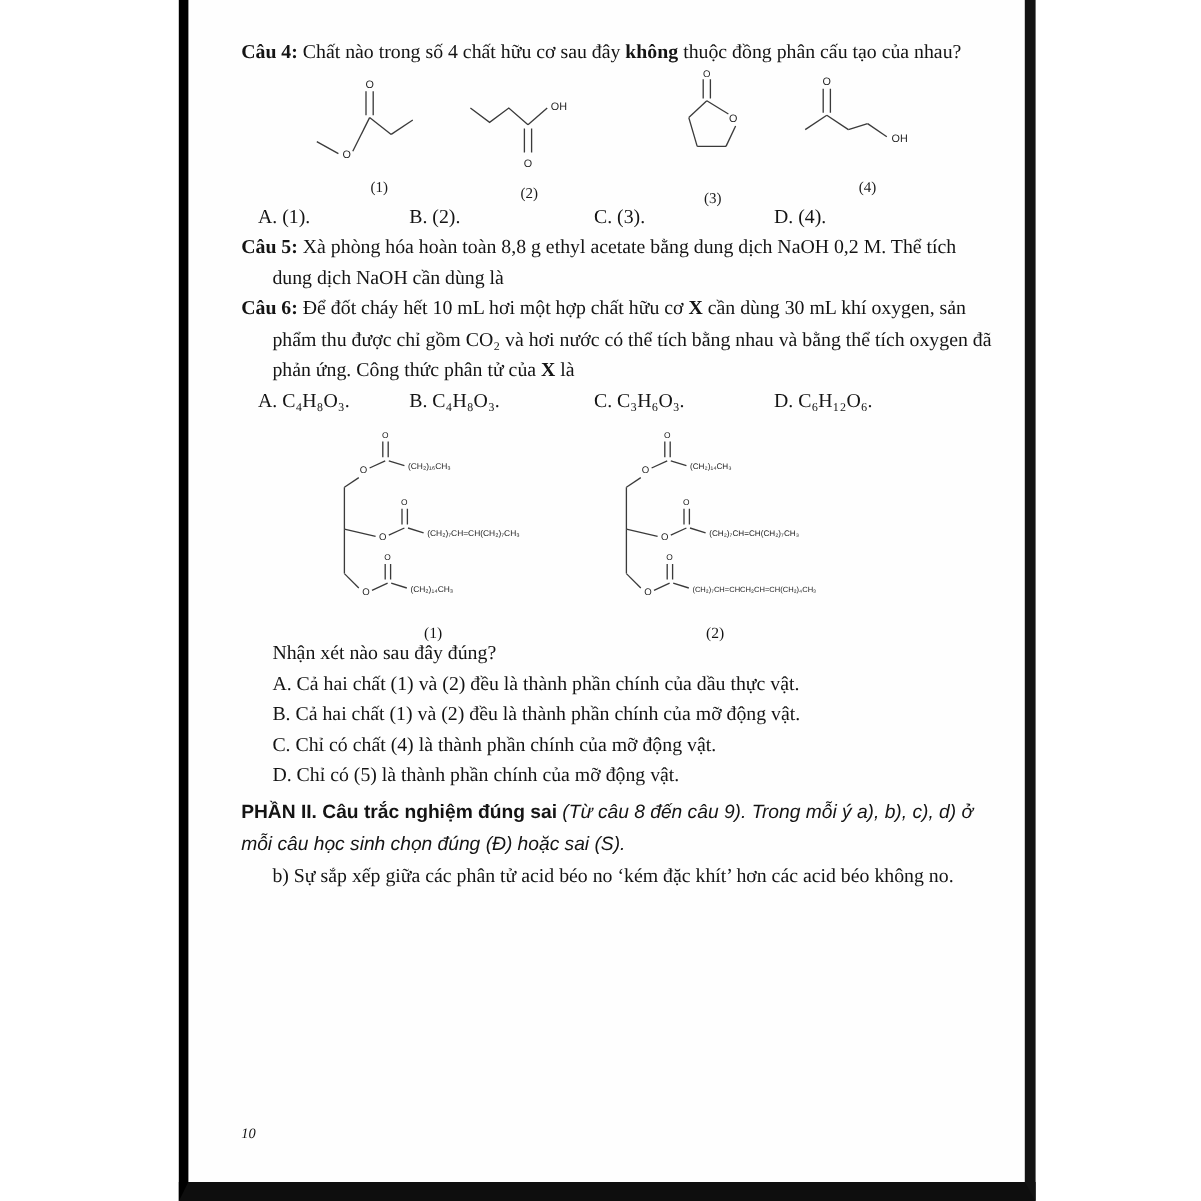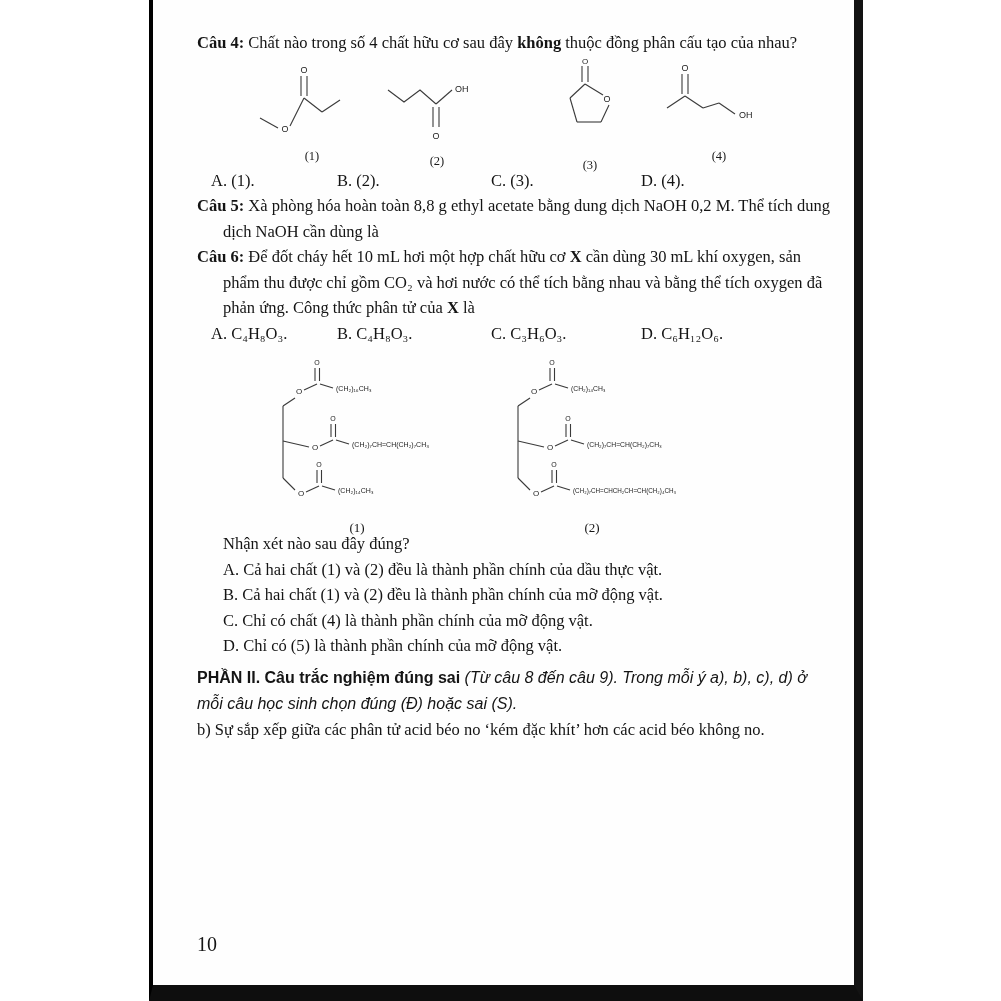--- a/index.html
+++ b/index.html
@@ -8,60 +8,61 @@
     background:#ffffff;
     font-family:"Liberation Serif", serif;
     color:#141414;
     position:relative;
     overflow:hidden;
   }
   .photo {
     position:absolute; left:149px; top:0;
     width:714px; height:1001px;
     background:#fefefe;
-    border-left:4px solid #000000;
+    border-left:8px solid #000000;
     border-right:9px solid #131313;
     border-bottom:16px solid #0e0e0e;
   }
   .content {
     position:relative; height:100%;
     padding:30px 24px 0 44px;
     font-size:16.5px; line-height:25.5px;
   }
   .q { padding-left:26px; text-indent:-26px; }
   .qlabel { font-weight:bold; }
   .bold { font-weight:bold; }
   .ital { font-style:italic; }
   .opts {
     display:grid;
     grid-template-columns:126px 154px 150px 1fr;
     margin-left:14px;
   }
   .optline { margin-left:26px; }
-  .hangb { padding-left:30px; text-indent:-30px; }
+  .hangb { margin-left:26px; padding-left:30px; text-indent:-30px; }
 
   .structs { position:relative; height:112px; }
   .structs .s { position:absolute; text-align:center; }
   .slabel { font-size:12.5px; line-height:14px; color:#1a1a1a; }
 
   .fats { position:relative; height:185px; }
   .fats .f { position:absolute; }
   .flabel { width:150px; margin-left:15px; text-align:center; font-size:13px; line-height:15px; }
 
   .cs line, .cs polyline { stroke:#3a3a3a; stroke-width:1.1; fill:none; }
   .cs text { fill:#222; font-family:"Liberation Sans", sans-serif; }
 
   .part2 {
     font-family:Liberation Sans, sans-serif;
     font-size:16px; line-height:26px;
     margin-top:6px;
   }
   .pagenum {
     position:absolute; left:44px; bottom:28px;
-    font-size:20px;
+    font-size:12px;
+    font-style:italic;
   }
 </style>
 </head>
 <body>
 
 <div class="photo">
   <div class="content">
 
     <p class="q"><span class="qlabel">Câu 4:</span> <span>Chất nào trong số 4 chất hữu cơ sau đây </span><span class="bold">không</span><span> thuộc đồng phân cấu tạo của nhau?</span></p>
 

